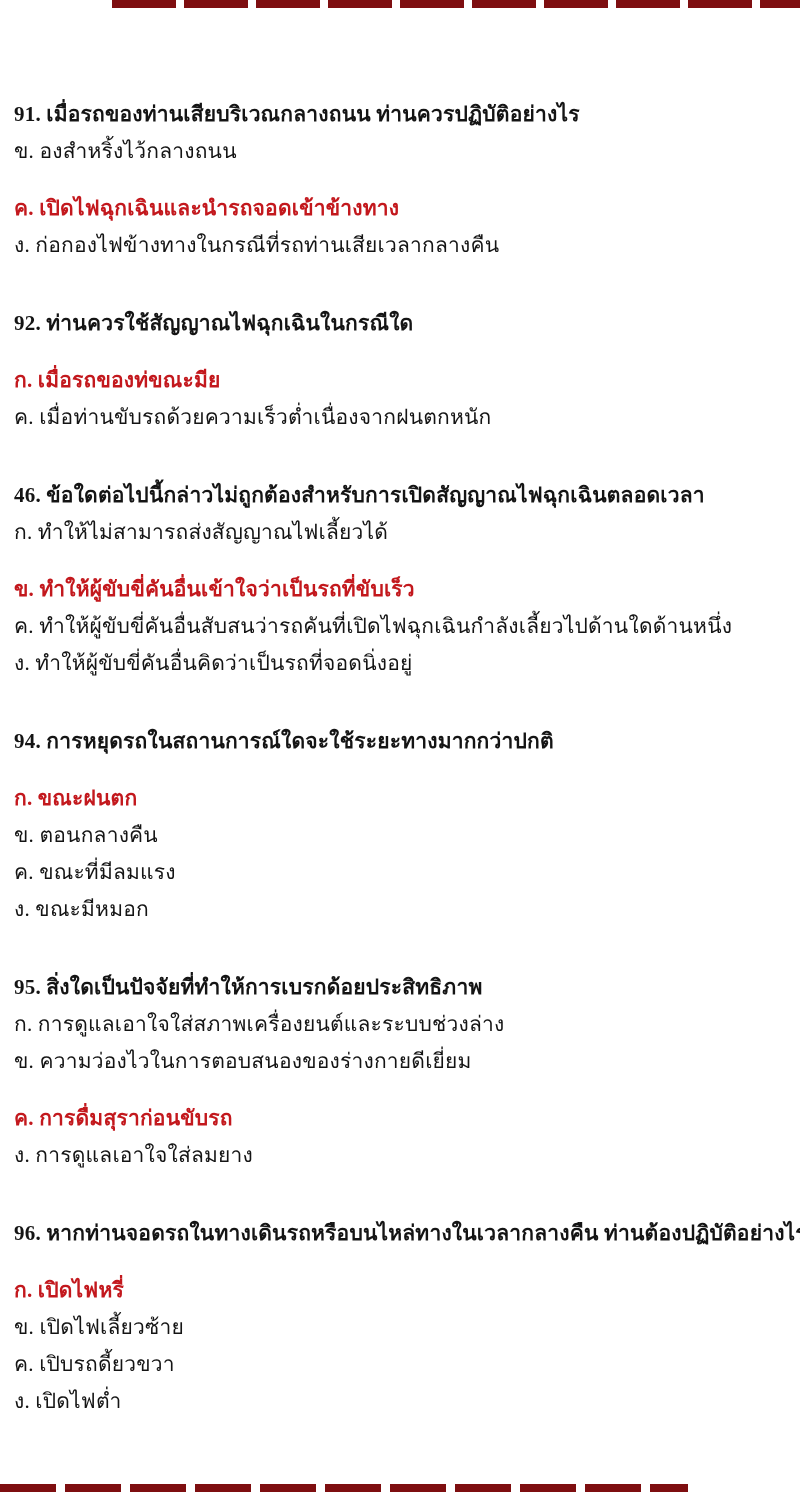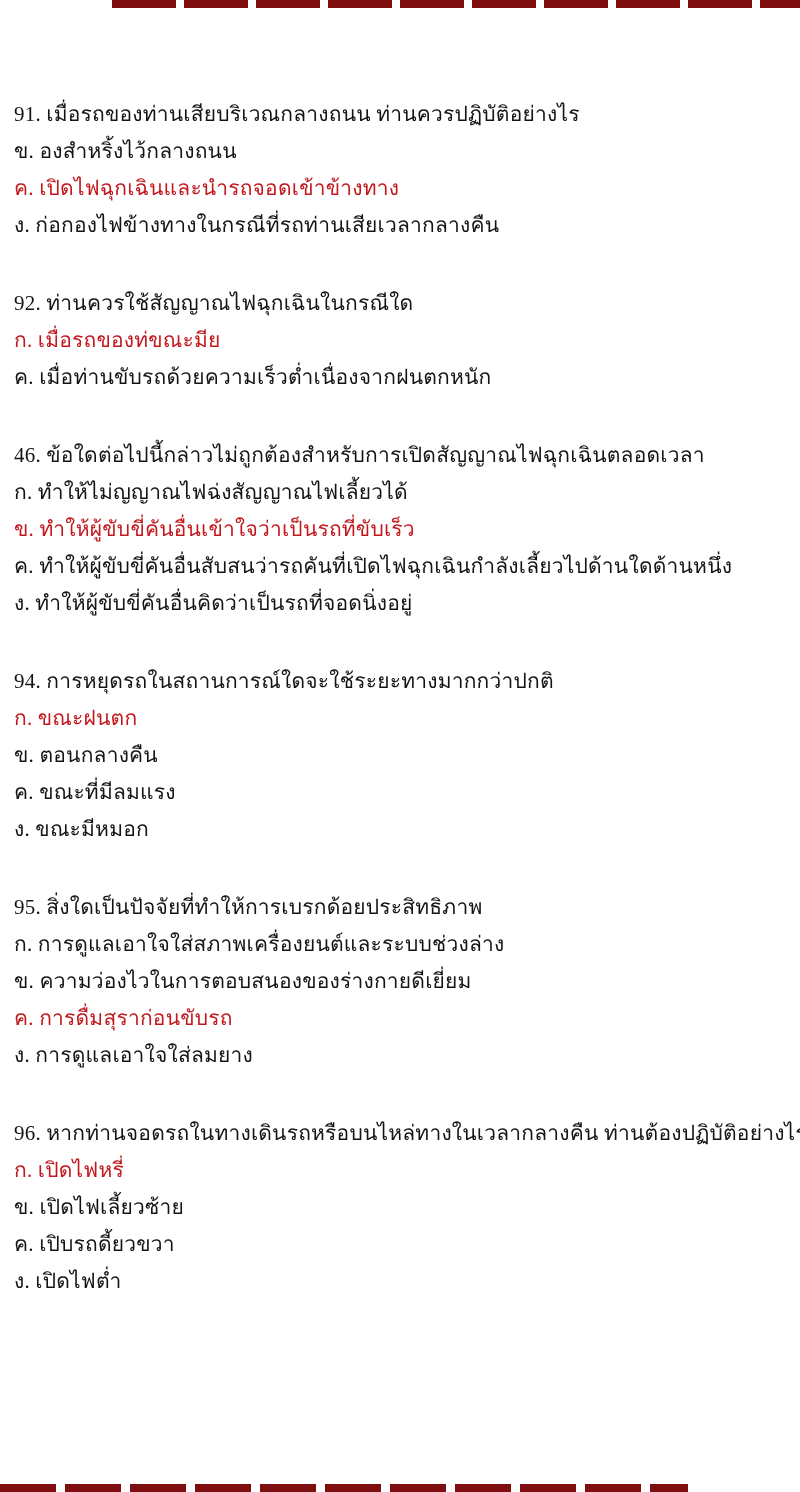--- a/index.html
+++ b/index.html
@@ -21,25 +21,26 @@
   .q { margin: 0 0 41px 0; }
   .line {
     height: 37px;
     display: flex;
     align-items: center;
     white-space: pre;
     font-size: 21px;
     line-height: 1;
     letter-spacing: 0.2px;
   }
-  .title { font-weight: normal; }
+  .title { font-weight: bold; }
   .opt { font-weight: normal; }
   .opt.correct {
     color: var(--red, #c3181d);
-    font-weight: normal;
+    font-weight: bold;
+    margin-top: 20px;
   }
   .edge {
     position: absolute;
     height: 8px;
     pointer-events: none;
   }
   .edge.top {
     top: 0;
     left: 112px;
     right: 0;
@@ -70,21 +71,21 @@
   </section>
 
   <section class="q">
     <div class="line title">92. ท่านควรใช้สัญญาณไฟฉุกเฉินในกรณีใด</div>
     <div class="line opt correct">ก. เมื่อรถของท่ขณะมีย</div>
     <div class="line opt">ค. เมื่อท่านขับรถด้วยความเร็วต่ำเนื่องจากฝนตกหนัก</div>
   </section>
 
   <section class="q">
     <div class="line title">46. ข้อใดต่อไปนี้กล่าวไม่ถูกต้องสำหรับการเปิดสัญญาณไฟฉุกเฉินตลอดเวลา</div>
-    <div class="line opt">ก. ทำให้ไม่ญญาณไฟฉ่งสัญญาณไฟเลี้ยวได้</div>
+    <div class="line opt">ก. ทำให้ไม่สามารถส่งสัญญาณไฟเลี้ยวได้</div>
     <div class="line opt correct">ข. ทำให้ผู้ขับขี่คันอื่นเข้าใจว่าเป็นรถที่ขับเร็ว</div>
     <div class="line opt">ค. ทำให้ผู้ขับขี่คันอื่นสับสนว่ารถคันที่เปิดไฟฉุกเฉินกำลังเลี้ยวไปด้านใดด้านหนึ่ง</div>
     <div class="line opt">ง. ทำให้ผู้ขับขี่คันอื่นคิดว่าเป็นรถที่จอดนิ่งอยู่</div>
   </section>
 
   <section class="q">
     <div class="line title">94. การหยุดรถในสถานการณ์ใดจะใช้ระยะทางมากกว่าปกติ</div>
     <div class="line opt correct">ก. ขณะฝนตก</div>
     <div class="line opt">ข. ตอนกลางคืน</div>
     <div class="line opt">ค. ขณะที่มีลมแรง</div>

